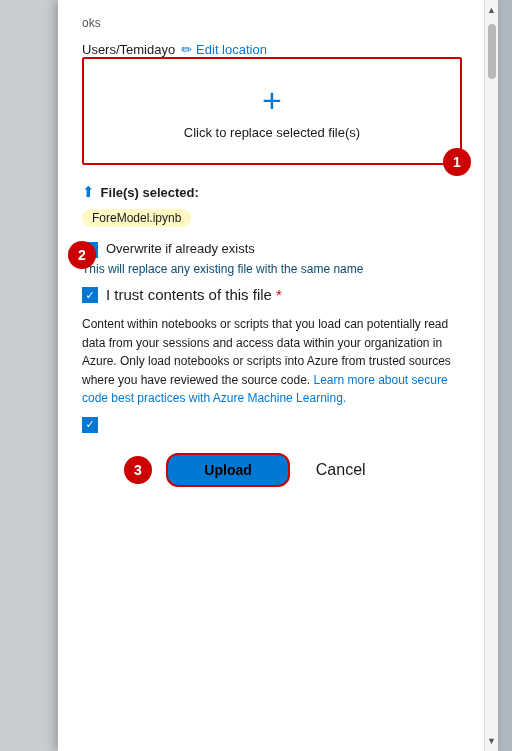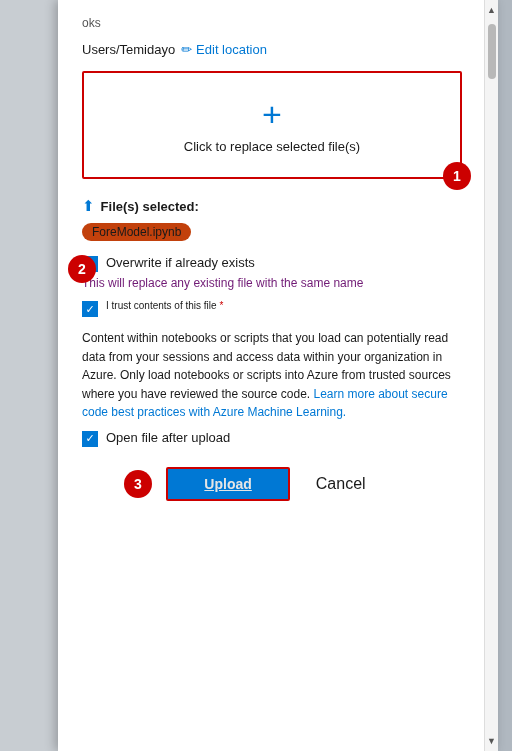--- a/index.html
+++ b/index.html
@@ -35,21 +35,21 @@
   </div>
 
   <div style="position:absolute;top:0;left:0;right:14px;bottom:0;padding:16px 22px 32px 24px;overflow:hidden;">
 
     
     <div style="font-size:12px;color:#555;margin-bottom:12px;">oks</div>
 
     
 
     
-    <div style="display:flex;align-items:flex-end;gap:6px;margin-bottom:14px;">
+    <div style="display:flex;align-items:flex-end;gap:6px;">
       <span style="font-size:13px;color:#1a1a1a;">Users/Temidayo</span>
       <button style="display:flex;align-items:center;gap:4px;background:none;border:none;color:#0078d4;font-size:13px;cursor:pointer;padding:0;">
         <span style="font-size:13px;">✏</span>
         <span>Edit location</span>
       </button>
     </div>
 
     
     <div style="border:2px solid #cc0000;border-radius:2px;height:108px;display:flex;flex-direction:column;align-items:center;justify-content:center;cursor:pointer;margin-bottom:18px;position:relative;background:#fff;">
       <div style="font-size:34px;color:#0078d4;line-height:1;margin-bottom:8px;">+</div>
@@ -57,59 +57,58 @@
 
       <div style="position:absolute;bottom:-13px;right:-11px;width:28px;height:28px;background:#cc0000;border-radius:50%;color:white;font-size:14px;font-weight:700;display:flex;align-items:center;justify-content:center;">1</div>
     </div>
 
     
     <div style="display:flex;align-items:center;gap:6px;margin-bottom:8px;">
       <span style="color:#0078d4;font-size:15px;">⬆</span>
       <span style="font-weight:600;font-size:13px;text-align:right;">File(s) selected:</span>
     </div>
 
-    <div style="display:inline-block;background:#c2410c;border-radius:10px;padding:2px 10px;font-size:12px;color:#1a1a1a;margin-bottom:14px;">ForeModel.ipynb</div>
+    <div style="display:inline-block;background:#fef9c3;border-radius:10px;padding:2px 10px;font-size:12px;color:#1a1a1a;margin-bottom:14px;">ForeModel.ipynb</div>
 
     
     <div style="display:flex;align-items:flex-start;gap:8px;margin-bottom:4px;position:relative;">
 
       <div style="position:absolute;left:-14px;top:0px;width:28px;height:28px;background:#cc0000;border-radius:50%;color:white;font-size:14px;font-weight:700;display:flex;align-items:center;justify-content:center;z-index:5;">2</div>
       <div style="width:16px;height:16px;border:2px solid #0078d4;background:#0078d4;display:flex;align-items:center;justify-content:center;flex-shrink:0;margin-top:1px;cursor:pointer;">
         <span style="color:white;font-size:11px;line-height:1;">✓</span>
       </div>
       <label style="font-size:13px;color:#1a1a1a;">Overwrite if already exists</label>
     </div>
 
     
-    <div style="color:#701a75;font-size:12px;margin-bottom:10px;padding-left:0;">This will replace any existing file with the same name</div>
+    <div style="color:#0c4a6e;font-size:12px;margin-bottom:10px;padding-left:0;">This will replace any existing file with the same name</div>
 
     
     <div style="display:flex;align-items:flex-start;gap:8px;margin-bottom:12px;">
       <div style="width:16px;height:16px;border:2px solid #0078d4;background:#0078d4;display:flex;align-items:center;justify-content:center;flex-shrink:0;margin-top:1px;cursor:pointer;">
         <span style="color:white;font-size:11px;line-height:1;">✓</span>
       </div>
-      <label style="font-size:10px;color:#1a1a1a;">I trust contents of this file <span style="color:#cc0000;">*</span></label>
+      <label style="font-size:15px;color:#1a1a1a;">I trust contents of this file <span style="color:#cc0000;">*</span></label>
     </div>
 
     
     <div style="font-size:12px;color:#1a1a1a;line-height:1.55;margin-bottom:8px;">
       Content within notebooks or scripts that you load can potentially read data from your sessions and access data within your organization in Azure. Only load notebooks or scripts into Azure from trusted sources where you have reviewed the source code.&nbsp;<a href="#" style="color:#0078d4;text-decoration:none;">Learn more about secure code best practices with Azure Machine Learning.</a>
     </div>
 
     
     <div style="display:flex;align-items:flex-start;gap:8px;margin-bottom:20px;">
       <div style="width:16px;height:16px;border:2px solid #0078d4;background:#0078d4;display:flex;align-items:center;justify-content:center;flex-shrink:0;margin-top:1px;cursor:pointer;">
         <span style="color:white;font-size:11px;line-height:1;">✓</span>
       </div>
-      <label style="font-size:13px;color:#1a1a1a;">Open file after upload</label>
     </div>
 
     
     <div style="display:flex;align-items:center;justify-content:center;gap:14px;position:relative;">
 
       <div style="position:absolute;left:42px;top:50%;transform:translateY(-50%);width:28px;height:28px;background:#cc0000;border-radius:50%;color:white;font-size:14px;font-weight:700;display:flex;align-items:center;justify-content:center;z-index:5;">3</div>
 
-      <button style="background:#0078d4;color:#e5e5e5;border:2px solid #cc0000;padding:7px 36px;font-size:14px;font-weight:600;cursor:pointer;border-radius:2px;position:relative;text-decoration:underline;">Upload</button>
+      <button style="background:#0078d4;color:#000000;border:2px solid #cc0000;padding:7px 36px;font-size:14px;font-weight:600;cursor:pointer;border-radius:12px;position:relative;">Upload</button>
       <button style="background:none;border:none;color:#1a1a1a;font-size:16px;cursor:pointer;padding:7px 12px;">Cancel</button>
     </div>
 
   </div>
 </div>
 
 </body></html>

